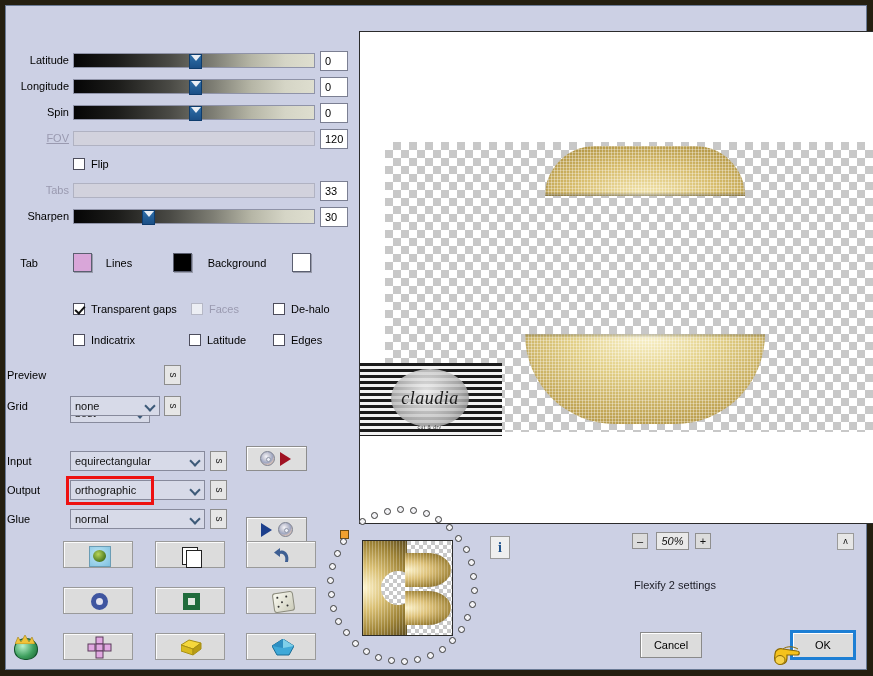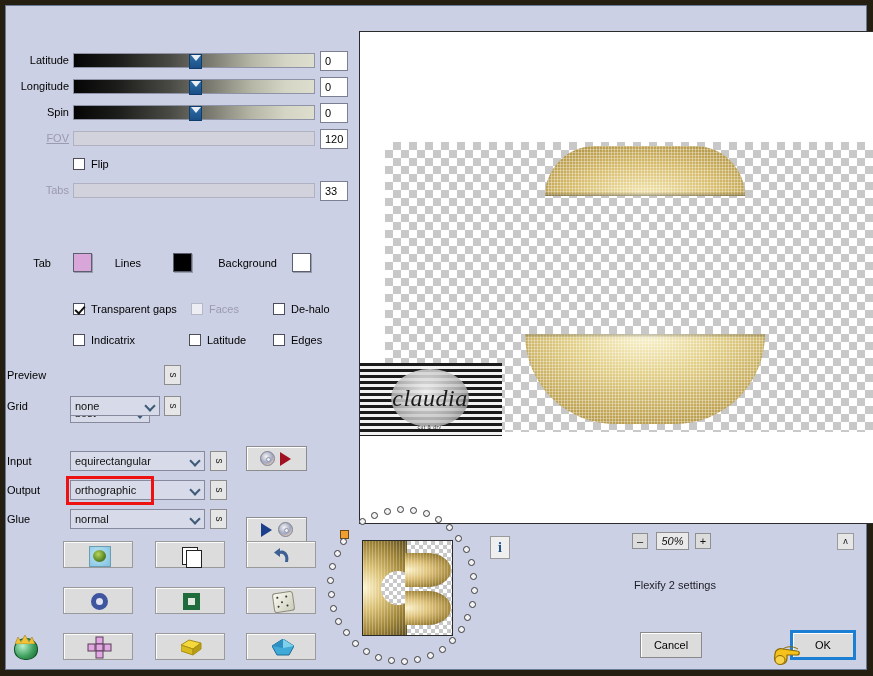--- a/index.html
+++ b/index.html
@@ -76,21 +76,21 @@
   }
   .cbl{position:absolute;font-size:11px;color:#000;}
   .cbl.dim{color:#9a9ab0;}
 
   
   .swatch{
     position:absolute;width:19px;height:19px;
     border:1px solid #5b5f70;box-sizing:border-box;
     box-shadow:1px 1px 0 rgba(0,0,0,.25);
   }
-  .swlabel{position:absolute;font-size:11px;text-align:right;}
+  .swlabel{position:absolute;font-size:11px;text-align:center;}
   .ddlabel{position:absolute;right:0;top:3px;text-align:left;font-size:11px;}
   .dd{
     position:absolute;height:20px;background:#d7dae8;
     border:1px solid #878a9c;box-sizing:border-box;
     font-size:11px;line-height:18px;padding-left:4px;color:#111;
   }
   .dd .chev{
     position:absolute;right:5px;top:5px;width:8px;height:8px;
   }
   .dd .chev:before{
@@ -173,21 +173,21 @@
     position:absolute;left:-3px;top:331px;width:145px;height:73px;
     background:repeating-linear-gradient(to bottom,#1b1b1b 0 3px,#f2f2f2 3px 6px);
     overflow:hidden;
   }
   .wm-ellipse{
     position:absolute;left:34px;top:6px;width:78px;height:58px;border-radius:50%;
     background:radial-gradient(circle at 45% 40%, rgba(240,240,240,.92), rgba(190,190,190,.85) 60%, rgba(120,120,120,.8));
     display:flex;align-items:center;justify-content:center;
   }
   .wm-text{
-    font-family:"Liberation Serif", serif;font-size:24px;color:#1a1a1a;
+    font-family:"Liberation Serif", serif;font-size:18px;color:#1a1a1a;
     letter-spacing:.5px;font-style:italic;
   }
   .wm-sub{
     position:absolute;left:0;bottom:6px;width:100%;text-align:center;
     font-size:5px;color:#2a2a2a;letter-spacing:.5px;
   }
   .zbtn{
     position:absolute;width:16px;height:16px;background:#dcdcdc;
     border:1px solid #8f8f8f;box-sizing:border-box;
     font-size:11px;line-height:14px;text-align:center;color:#111;
@@ -315,20 +315,27 @@
         <div class="cbx" style="left:66px;top:1px;"></div>
         <div class="cbl" style="left:84px;top:1px;">Flip</div>
       </div>
 
       <div class="srow" style="left:0;top:156px;width:345px;">
         <div class="slabel dim" style="left:0;width:62px;">Tabs</div>
         <div class="strack disabled" style="left:66px;top:0;width:242px;"></div>
         <div class="numbox" style="left:313px;top:-2px;">33</div>
       </div>
 
+      <div class="srow" style="left:0;top:182px;width:345px;">
+        <div class="slabel" style="left:0;width:62px;">Sharpen</div>
+        <div class="strack" style="left:66px;top:0;width:242px;">
+          <div class="thumb" style="left:68px;"></div>
+        </div>
+        <div class="numbox" style="left:313px;top:-2px;">30</div>
+      </div>
 
       <div class="swlabel" style="left:0;top:230px;width:44px;">Tab</div>
       <div class="swatch" style="left:66px;top:226px;background:#d9a6d9;"></div>
 
       <div class="swlabel" style="left:90px;top:230px;width:44px;">Lines</div>
       <div class="swatch" style="left:166px;top:226px;background:#000000;"></div>
 
       <div class="swlabel" style="left:190px;top:230px;width:80px;">Background</div>
       <div class="swatch" style="left:285px;top:226px;background:#ffffff;"></div>
 

